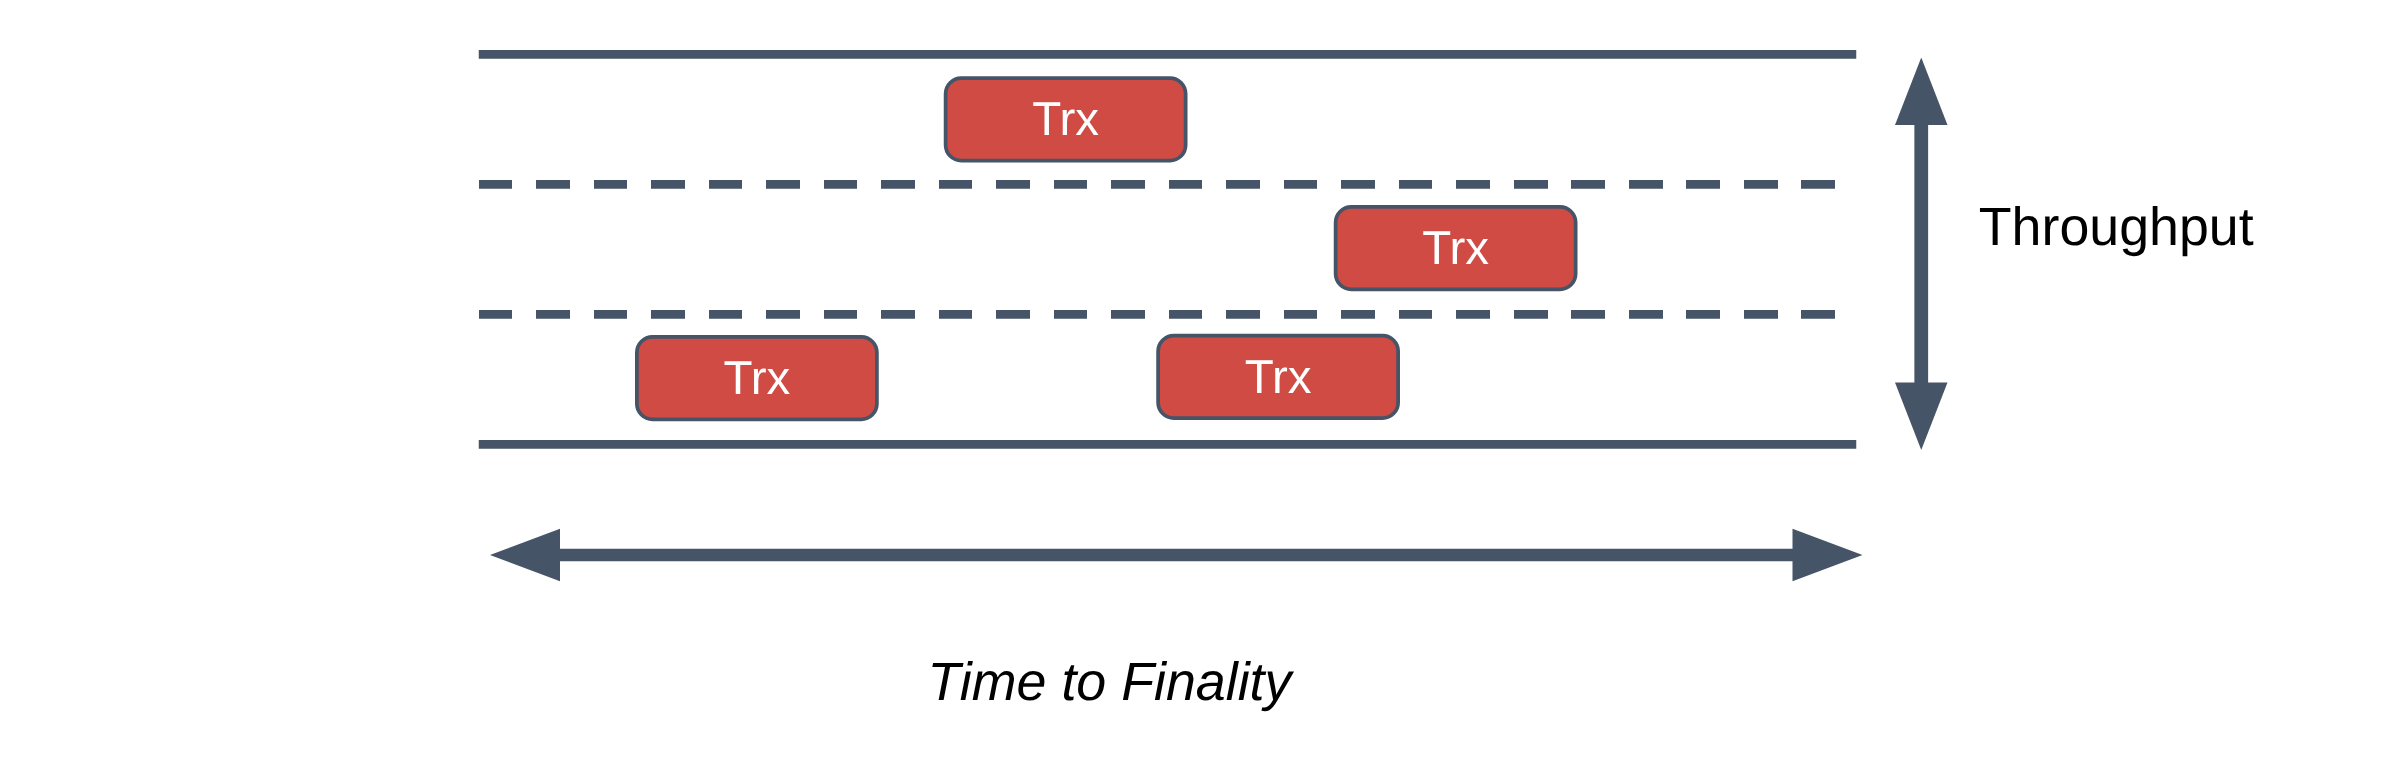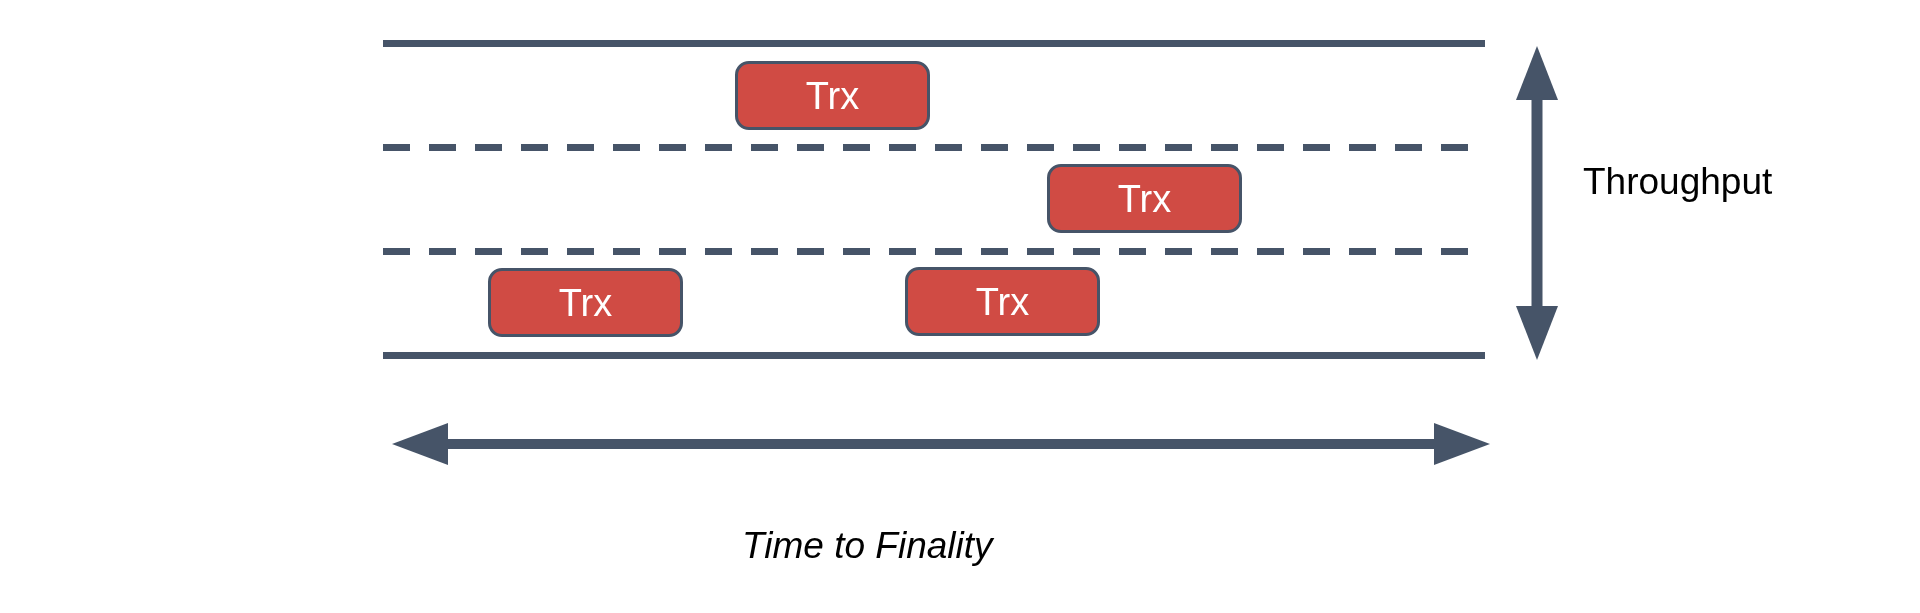--- a/index.html
+++ b/index.html
@@ -31,35 +31,36 @@
     position:absolute;
     width:195px;height:69px;
     box-sizing:border-box;
     background:var(--box-fill);
     border:3px solid var(--box-border);
     border-radius:14px;
     display:flex;align-items:center;justify-content:center;
     color:var(--box-text);
     font-size:38px;
     line-height:1;
+    margin-left:20px;
   }
   .trx.b1{left:735px;top:61px;}
   .trx.b2{left:1047px;top:164px;}
   .trx.b3{left:488px;top:268px;}
   .trx.b4{left:905px;top:267px;}
   
   svg.arrow{position:absolute;display:block;}
   svg.arrow rect, svg.arrow polygon{fill:var(--line);}
   .v-arrow{left:1513px;top:46px;}
   .h-arrow{left:392px;top:422px;}
   
   .big-label{
     position:absolute;
     color:var(--label-text);
-    font-size:37px;
+    font-size:43px;
     line-height:68px;
     white-space:nowrap;
   }
   .throughput{left:1583px;top:148px;}
   .ttf{left:742px;top:512px;font-style:italic;}
 </style>
 </head>
 <body>
 
 <div class="canvas">

